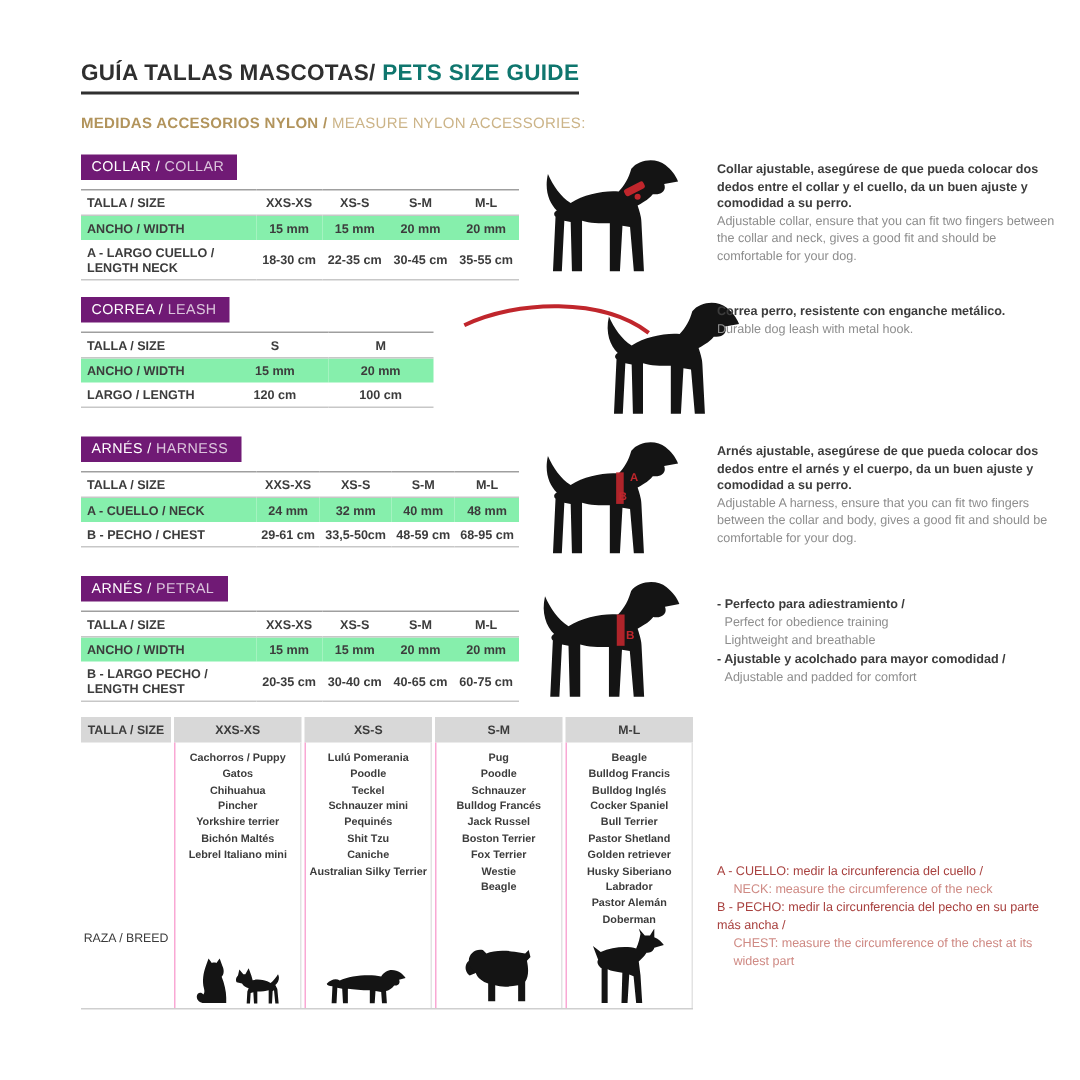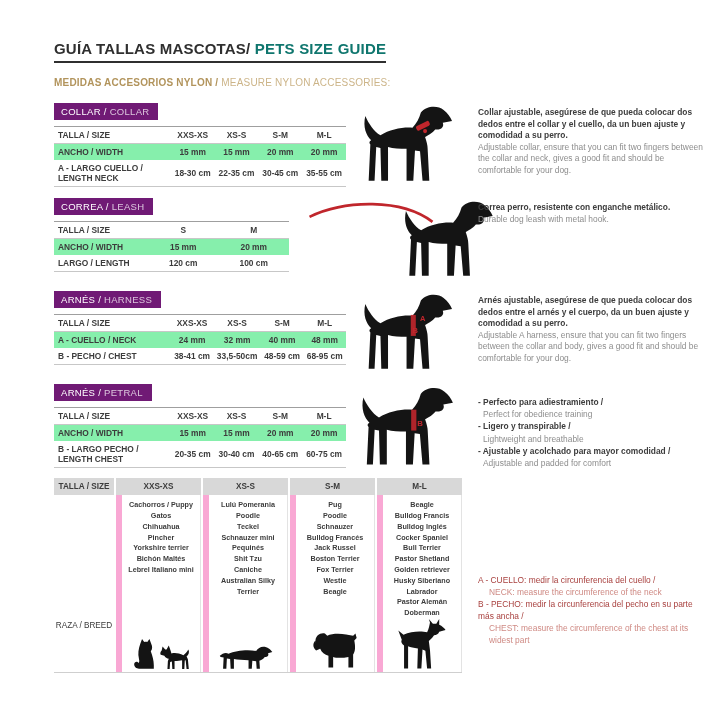--- a/index.html
+++ b/index.html
@@ -49,21 +49,21 @@
   .bullets { padding-top:14px; }
   .bullet-es { font-weight:700; color:#3c3c3c; font-size:8.4px; line-height:1.45; }
   .bullet-en { font-weight:400; color:#8d8d8d; font-size:8.4px; line-height:1.45; padding-left:5px; }
 
   
   .bottom-row { display:flex; align-items:flex-end; margin-top:6px; }
   .breed-table { width:408px; flex:0 0 408px; font-size:7.2px; }
   .breed-head { display:grid; grid-template-columns:60px 85px 85px 85px 85px; column-gap:2px; }
   .breed-head .hcell { background:#d8d8d8; font-weight:700; font-size:8.2px; text-align:center; padding:4px 0; color:#3c3c3c; }
   .breed-body { display:grid; grid-template-columns:60px 85px 85px 85px 85px; column-gap:2px; border-bottom:1px solid #cfcfcf; }
-  .breed-cell { border-left:6px solid #f9a8d4; border-right:1px solid #e3e3e3;
+  .breed-cell { border-left:1px solid #f9a8d4; border-right:1px solid #e3e3e3;
     display:flex; flex-direction:column; align-items:center; padding-top:5px; min-height:152px; }
   .breed-cell.lab { border:none; justify-content:flex-end; padding-bottom:42px; font-weight:400; font-size:8.2px; text-align:center; }
   .breed-list { font-weight:700; color:#3c3c3c; text-align:center; line-height:1.5; }
   [data-bind-lines] { white-space:pre-line; }
   .sil { margin-top:auto; display:flex; align-items:flex-end; gap:3px; padding-bottom:1px; }
 
   
   .notes { flex:1 1 auto; padding:0 0 26px 16px; font-size:8.4px; line-height:1.42; }
   .note-bold { font-weight:400; color:#a8403e; }
   .note-light { font-weight:400; color:#cf8a84; padding-left:11px; }
@@ -191,21 +191,21 @@
         </tr>
         <tr class="gray">
           <td class="lab" data-bind="harness.table.rows.0.label">A - CUELLO / NECK</td>
           <td class="val" data-bind="harness.table.rows.0.values.0">24 mm</td>
           <td class="val" data-bind="harness.table.rows.0.values.1">32 mm</td>
           <td class="val" data-bind="harness.table.rows.0.values.2">40 mm</td>
           <td class="val" data-bind="harness.table.rows.0.values.3">48 mm</td>
         </tr>
         <tr>
           <td class="lab" data-bind="harness.table.rows.1.label">B - PECHO / CHEST</td>
-          <td class="val" data-bind="harness.table.rows.1.values.0">38-41 cm</td>
+          <td class="val" data-bind="harness.table.rows.1.values.0">29-61 cm</td>
           <td class="val" data-bind="harness.table.rows.1.values.1">33,5-50cm</td>
           <td class="val" data-bind="harness.table.rows.1.values.2">48-59 cm</td>
           <td class="val" data-bind="harness.table.rows.1.values.3">68-95 cm</td>
         </tr>
       </tbody>
         </table>
     </div>
     <div class="dogcol">
       <svg class="dog-svg" viewBox="0 0 115 95" width="97" height="80">
         <use href="#sym-dog" class="dog-fill"></use>
@@ -252,21 +252,20 @@
     <div class="dogcol">
       <svg class="dog-svg" viewBox="0 0 115 95" width="100" height="83">
         <use href="#sym-dog" class="dog-fill"></use>
         <rect class="accent" x="60" y="27" width="6" height="24" opacity="0.9"></rect>
         <text class="mark" x="67" y="46" data-bind="petral.mark_b">B</text>
       </svg>
     </div>
     <div class="desccol bullets">
       <div class="bullet-es" data-bind="petral.bullets.0.es">- Perfecto para adiestramiento /</div>
       <div class="bullet-en" data-bind="petral.bullets.0.en">Perfect for obedience training</div>
-      <div class="bullet-es" data-bind="petral.bullets.1.es">- Ligero y transpirable /</div>
       <div class="bullet-en" data-bind="petral.bullets.1.en">Lightweight and breathable</div>
       <div class="bullet-es" data-bind="petral.bullets.2.es">- Ajustable y acolchado para mayor comodidad /</div>
       <div class="bullet-en" data-bind="petral.bullets.2.en">Adjustable and padded for comfort</div>
     </div>
   </div>
 
   <div class="bottom-row">
     <div class="breed-table">
       <div class="breed-head">
         <div class="hcell" data-bind="breeds.header.0">TALLA /  SIZE</div>

